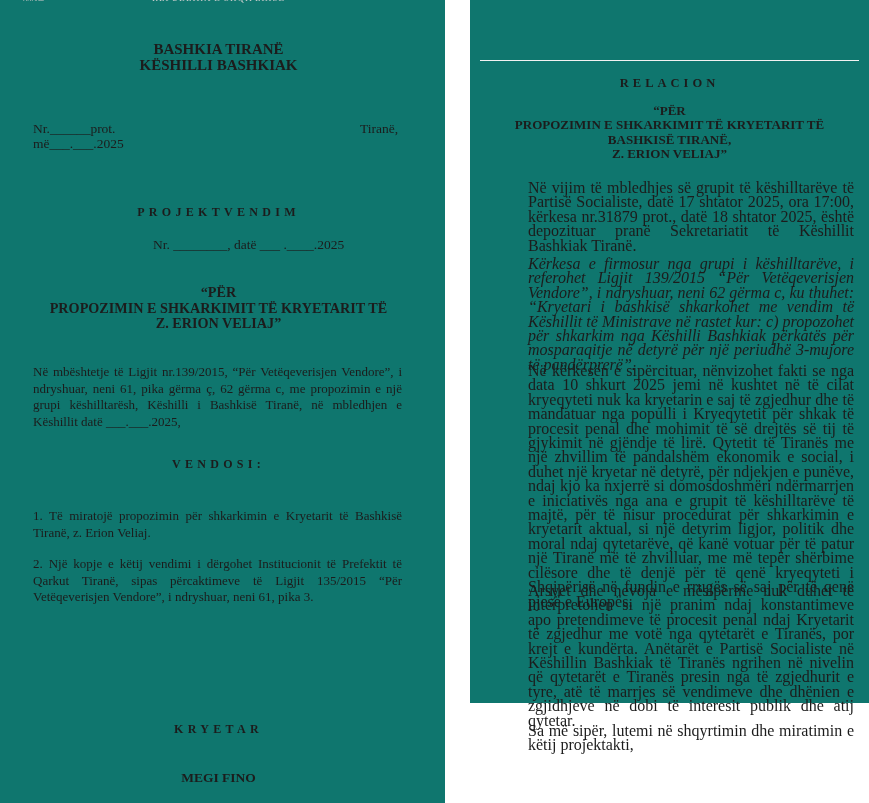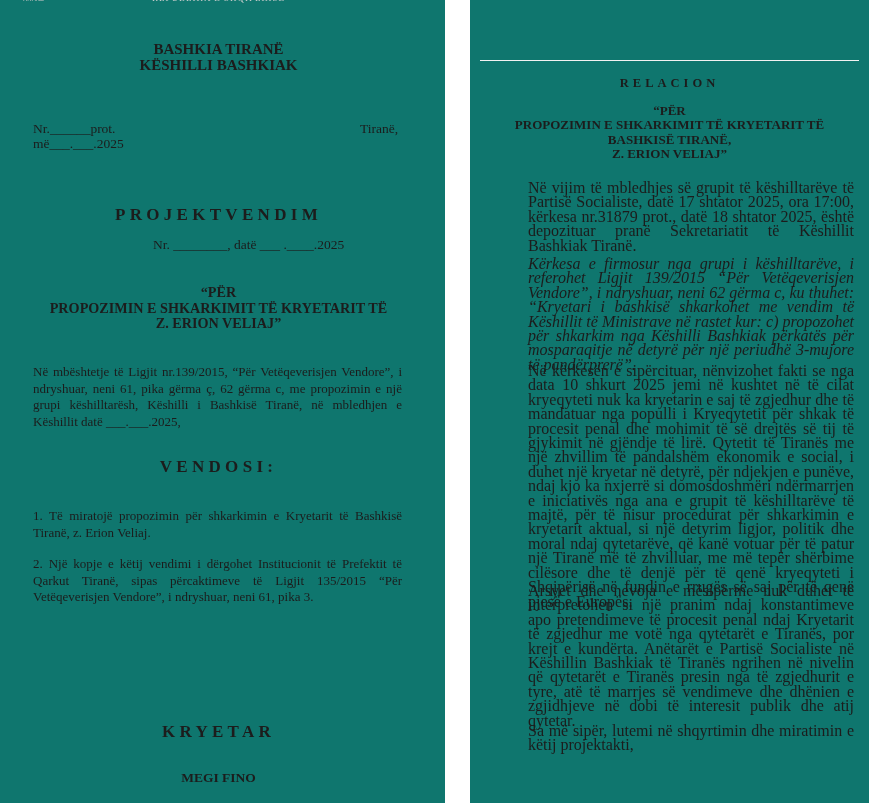--- a/index.html
+++ b/index.html
@@ -1,30 +1,30 @@
 <!DOCTYPE html>
 <html><head>
 <meta charset="utf-8">
 <style>
   html, body { margin:0; padding:0; background:#ffffff; }
   body { width:869px; height:803px; position:relative; overflow:hidden;
          font-family:"Liberation Serif", "DejaVu Serif", serif; color:#1c1c1c; }
   .page { position:absolute; top:0; background:#0f766e; }
   #left-page { left:0; width:445px; height:803px; }
-  #right-page { left:470px; width:399px; height:803px; }
+  #right-page { left:470px; width:399px; height:703px; }
   .top-strip { position:absolute; top:0; left:0; right:0; height:8px; overflow:hidden; }
   .faded-logo { position:absolute; left:22px; top:-4px; font-size:6px; color:#c8c8c8; font-family:"Liberation Sans", sans-serif; }
   .faded-header { position:absolute; left:152px; top:-7px; font-size:9px; color:#d2d2d2; letter-spacing:1px; font-family:"Liberation Serif", serif; }
   .right-rule { position:absolute; left:10px; right:10px; top:60px; height:1px; background:#f2f2f2; }
 
   .abs { position:absolute; }
   .center { text-align:center; }
   .bold { font-weight:bold; }
   .title { font-size:15px; font-weight:bold; line-height:16px; }
-  .spaced { letter-spacing:4.3px; font-weight:bold; font-size:17px; }
+  .spaced { letter-spacing:4.3px; font-weight:bold; font-size:12px; }
   .body { font-size:13px; line-height:16.6px; text-align:justify; }
   .body-r { font-size:16px; line-height:14.4px; text-align:justify; }
   .italic { font-style:italic; }
 </style>
 </head>
 <body>
 
 <div id="left-page" class="page">
   <div class="top-strip">
     <span class="faded-logo">TIRANË</span>

